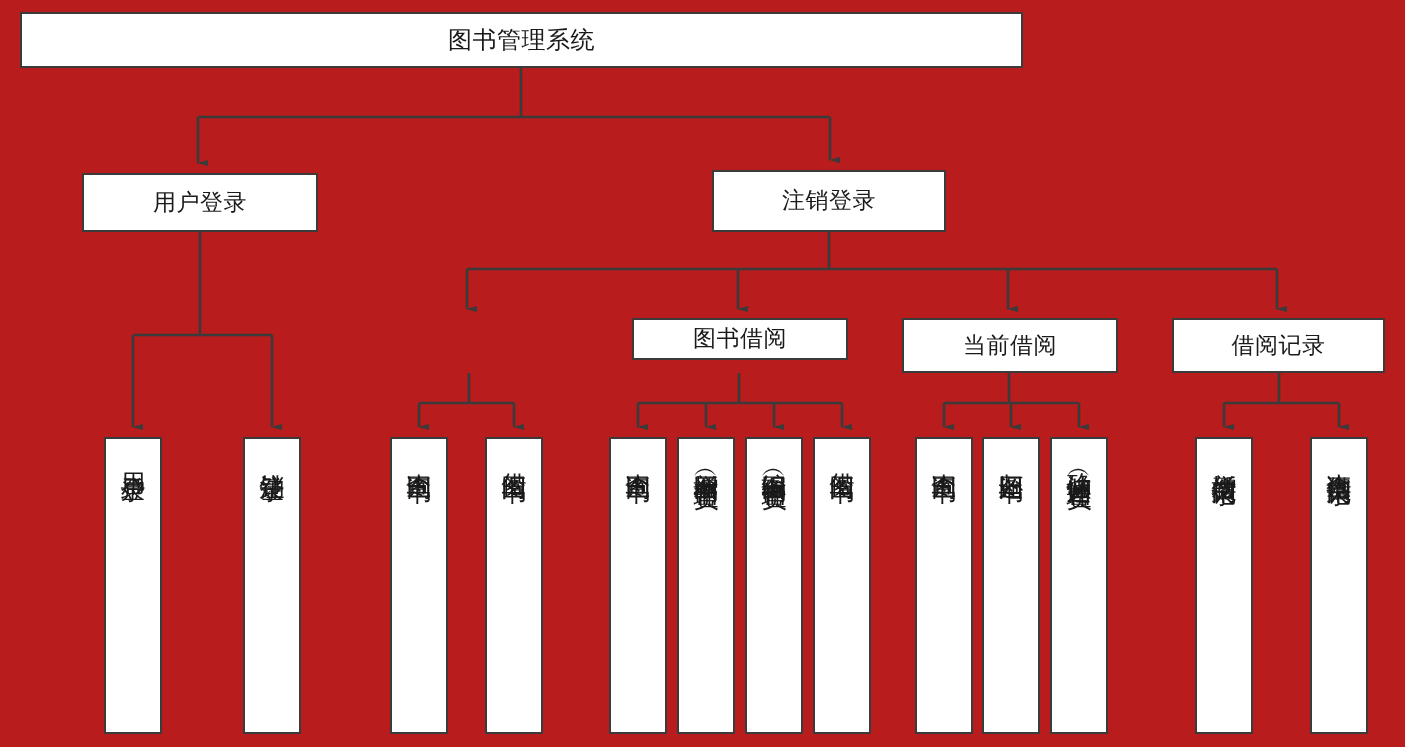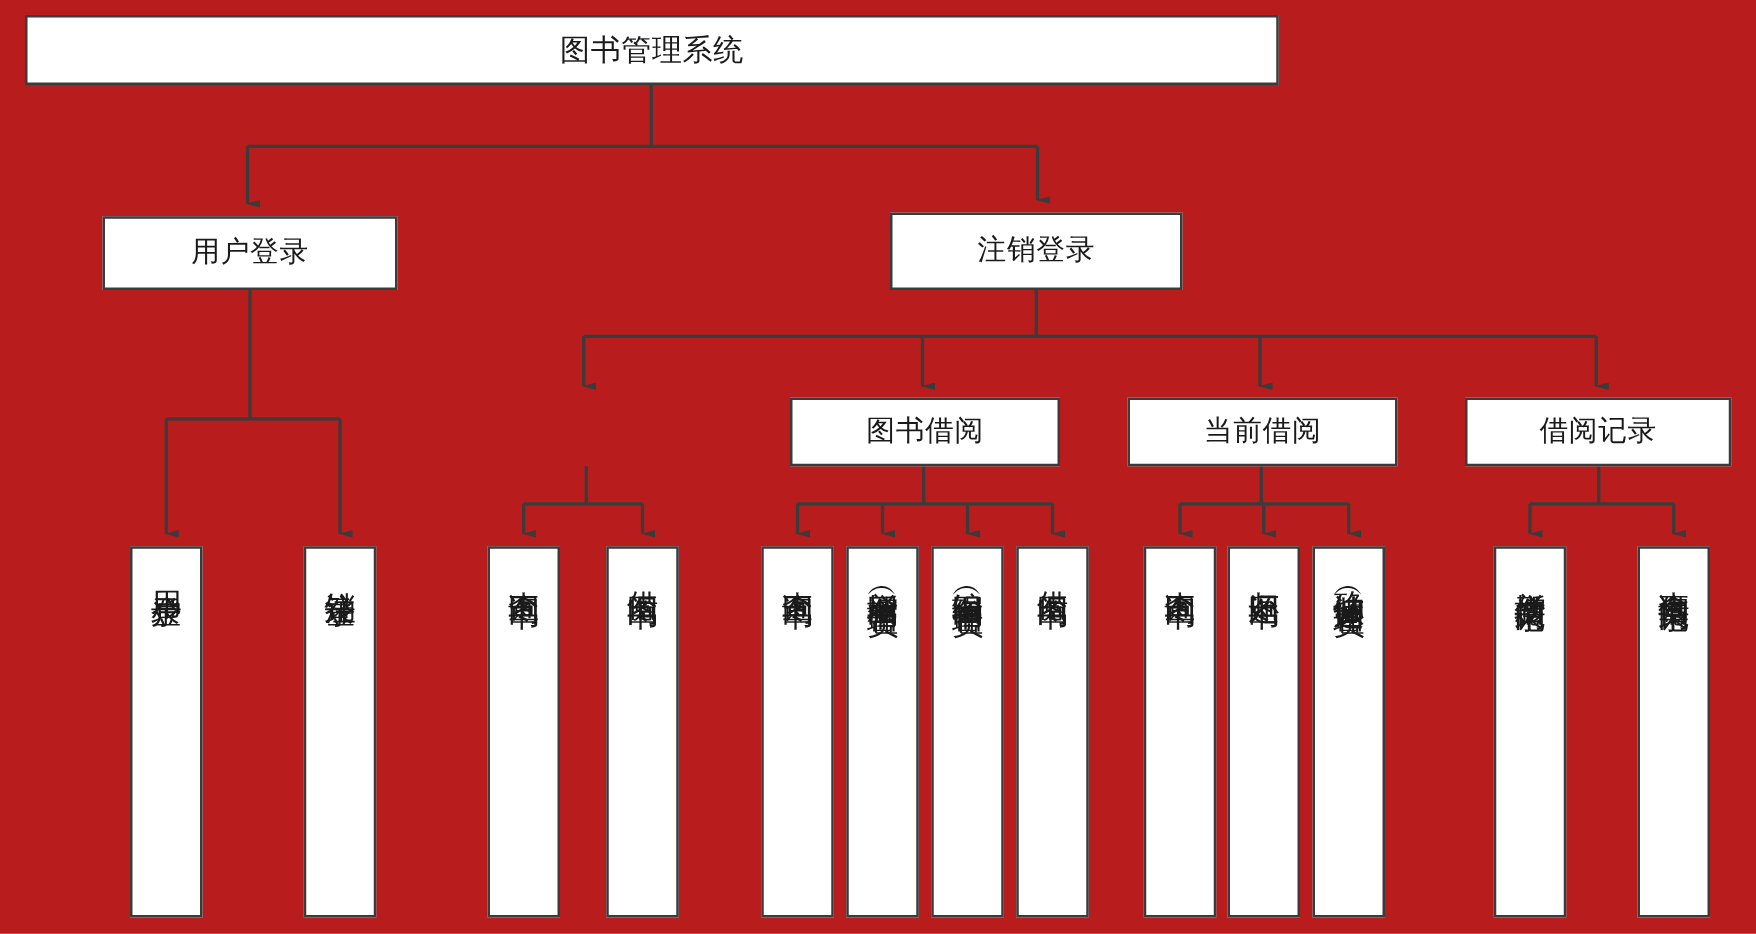--- a/index.html
+++ b/index.html
@@ -136,21 +136,21 @@
     <span class="node-label">图书管理系统</span>
   </div>
 
   <div class="node horizontal" style="left:82px; top:173px; width:236px; height:59px;">
     <span class="node-label">用户登录</span>
   </div>
   <div class="node horizontal" style="left:712px; top:170px; width:234px; height:62px;">
     <span class="node-label">注销登录</span>
   </div>
 
-  <div class="node horizontal" style="left:632px; top:318px; width:216px; height:55px;">
+  <div class="node horizontal" style="left:632px; top:318px; width:216px; height:42px;">
     <span class="node-label">图书借阅</span>
   </div>
   <div class="node horizontal" style="left:902px; top:318px; width:216px; height:55px;">
     <span class="node-label">当前借阅</span>
   </div>
   <div class="node horizontal" style="left:1172px; top:318px; width:213px; height:55px;">
     <span class="node-label">借阅记录</span>
   </div>
 
   <div class="node leaf" style="left:104px; top:437px; width:58px; height:297px;">

